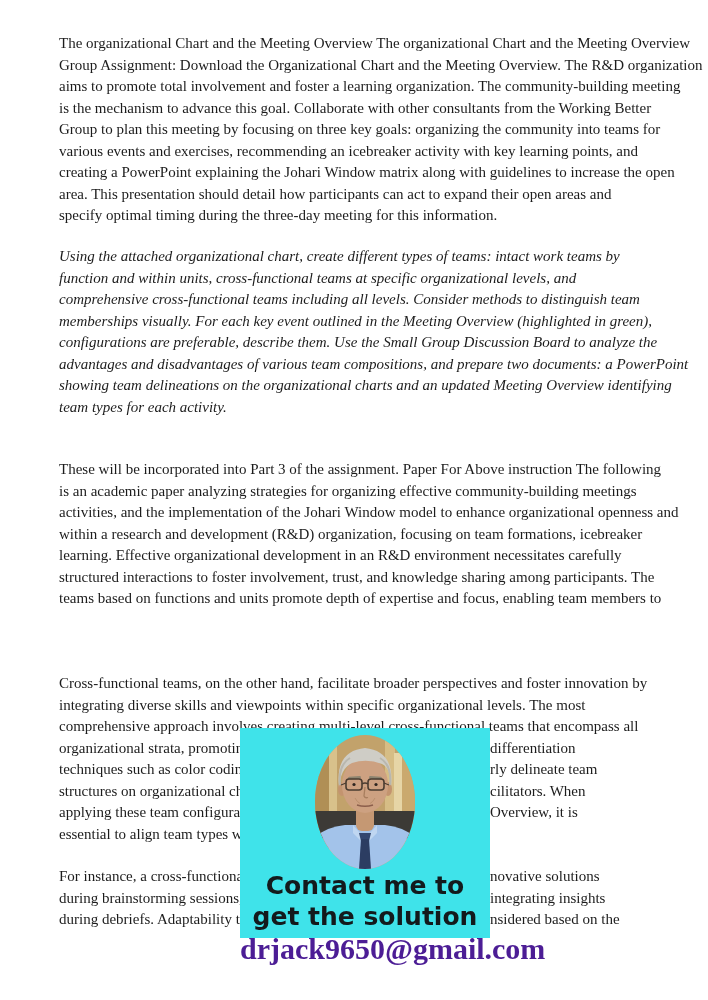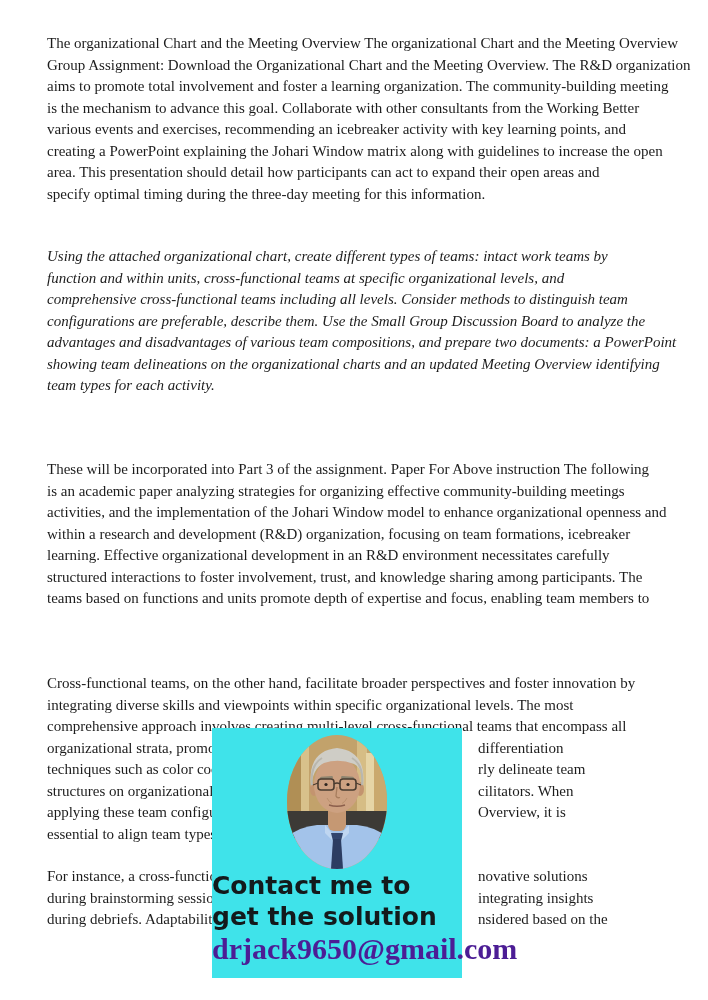--- a/index.html
+++ b/index.html
@@ -6,35 +6,35 @@
   .page{
     position:relative;
     width:708px;height:1000px;
     background:#ffffff;
     overflow:hidden;
     font-family:"Liberation Serif", serif;
     font-size:15px;
     color:#1c1c1c;
   }
   .para{position:absolute;left:47px;width:645px;}
-  .line{height:21.5px;line-height:21.5px;white-space:nowrap;position:relative;}
+  .line{height:21.5px;line-height:21.5px;white-space:nowrap;position:relative;margin-left:12px;}
   .frag-right{position:absolute;left:431px;top:0;white-space:nowrap;}
   .para-1{top:33px;}
   .para-2{top:246px;font-style:italic;}
   .para-3{top:459px;}
   .para-4{top:673px;}
   .para-5{top:866px;}
 
   .promo{
     position:absolute;
-    left:212px;top:728px;
-    width:250px;height:250px;
+    left:240px;top:728px;
+    width:250px;height:210px;
     background:#3fe3ea;
     z-index:10;
-    text-align:left;
+    text-align:center;
   }
   .promo-photo{display:block;margin:7px auto 0 auto;}
   .promo-heading{
     font-family:"DejaVu Sans", sans-serif;
     font-weight:bold;
     font-size:25px;
     line-height:31px;
     color:#131a1c;
     margin-top:1px;
   }
@@ -50,30 +50,32 @@
 </head>
 <body>
 
 <div class="page">
 
   <div class="para para-1">
     <div class="line">The organizational Chart and the Meeting Overview The organizational Chart and the Meeting Overview</div>
     <div class="line">Group Assignment: Download the Organizational Chart and the Meeting Overview. The R&amp;D organization</div>
     <div class="line">aims to promote total involvement and foster a learning organization. The community-building meeting</div>
     <div class="line">is the mechanism to advance this goal. Collaborate with other consultants from the Working Better</div>
+    <div class="line">Group to plan this meeting by focusing on three key goals: organizing the community into teams for</div>
     <div class="line">various events and exercises, recommending an icebreaker activity with key learning points, and</div>
     <div class="line">creating a PowerPoint explaining the Johari Window matrix along with guidelines to increase the open</div>
     <div class="line">area. This presentation should detail how participants can act to expand their open areas and</div>
     <div class="line">specify optimal timing during the three-day meeting for this information.</div>
   </div>
 
   <div class="para para-2">
     <div class="line">Using the attached organizational chart, create different types of teams: intact work teams by</div>
     <div class="line">function and within units, cross-functional teams at specific organizational levels, and</div>
     <div class="line">comprehensive cross-functional teams including all levels. Consider methods to distinguish team</div>
+    <div class="line">memberships visually. For each key event outlined in the Meeting Overview (highlighted in green),</div>
     <div class="line">configurations are preferable, describe them. Use the Small Group Discussion Board to analyze the</div>
     <div class="line">advantages and disadvantages of various team compositions, and prepare two documents: a PowerPoint</div>
     <div class="line">showing team delineations on the organizational charts and an updated Meeting Overview identifying</div>
     <div class="line">team types for each activity.</div>
   </div>
 
   <div class="para para-3">
     <div class="line">These will be incorporated into Part 3 of the assignment. Paper For Above instruction The following</div>
     <div class="line">is an academic paper analyzing strategies for organizing effective community-building meetings</div>
     <div class="line">activities, and the implementation of the Johari Window model to enhance organizational openness and</div>

